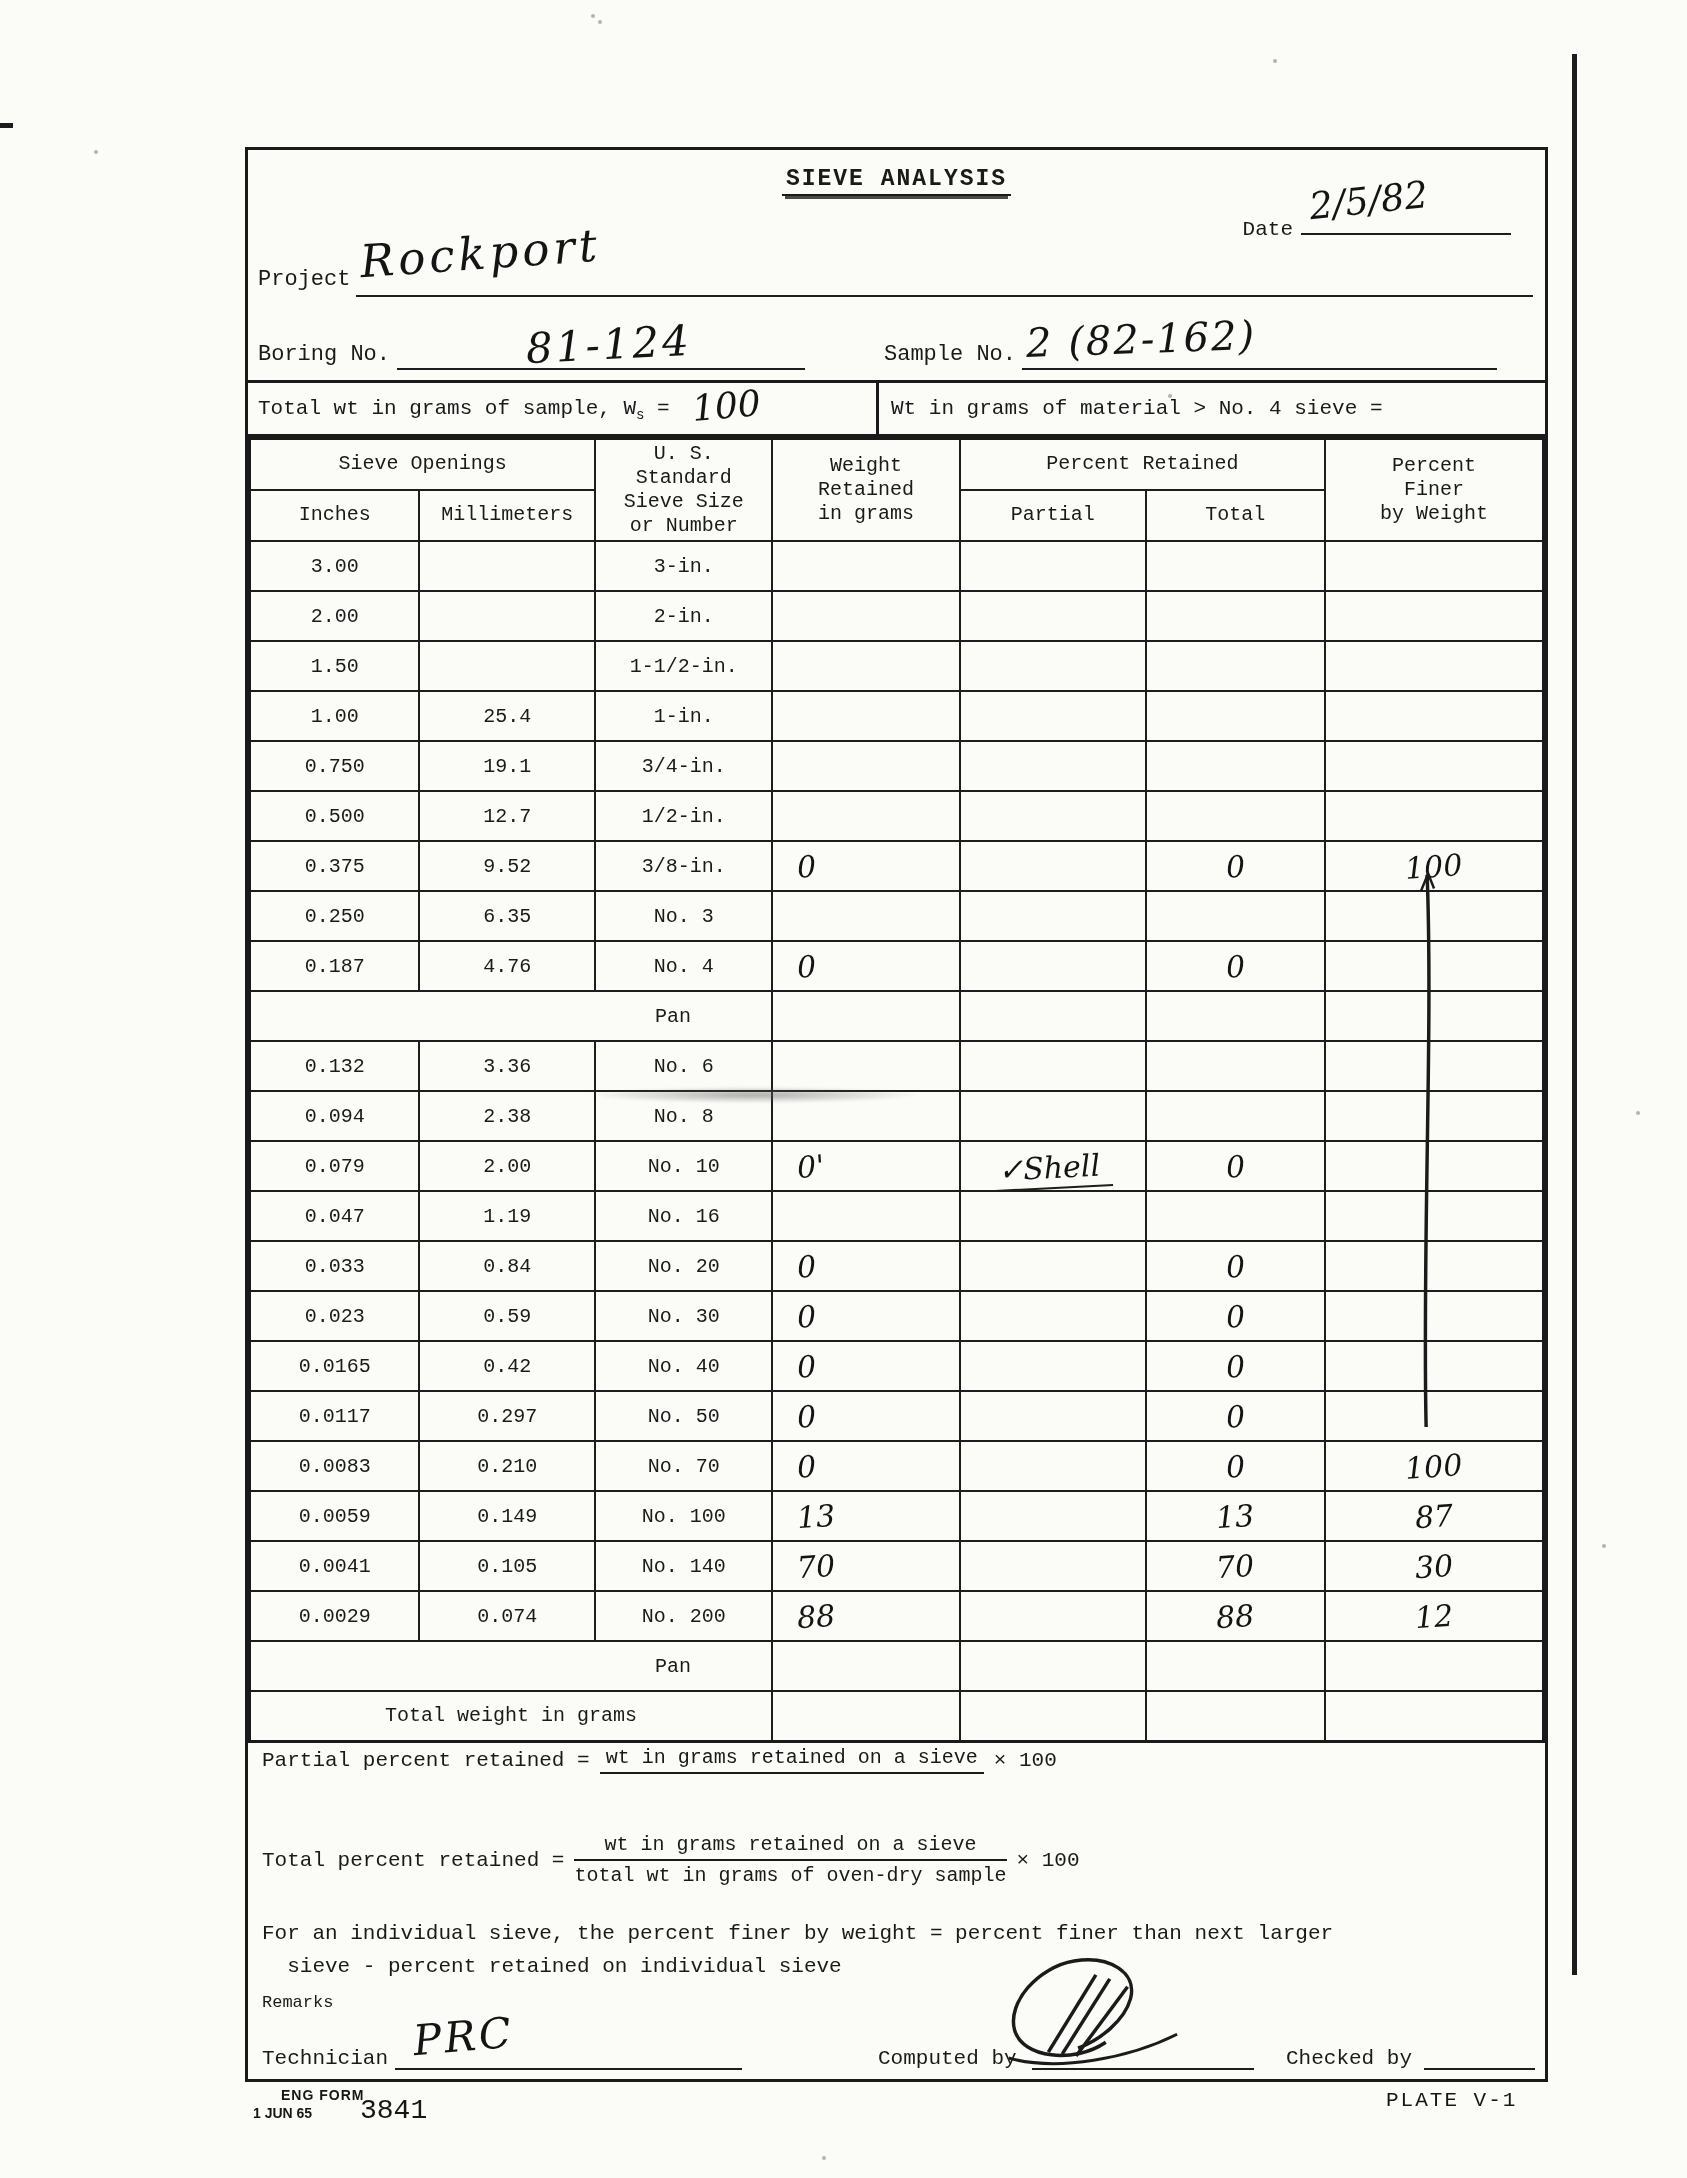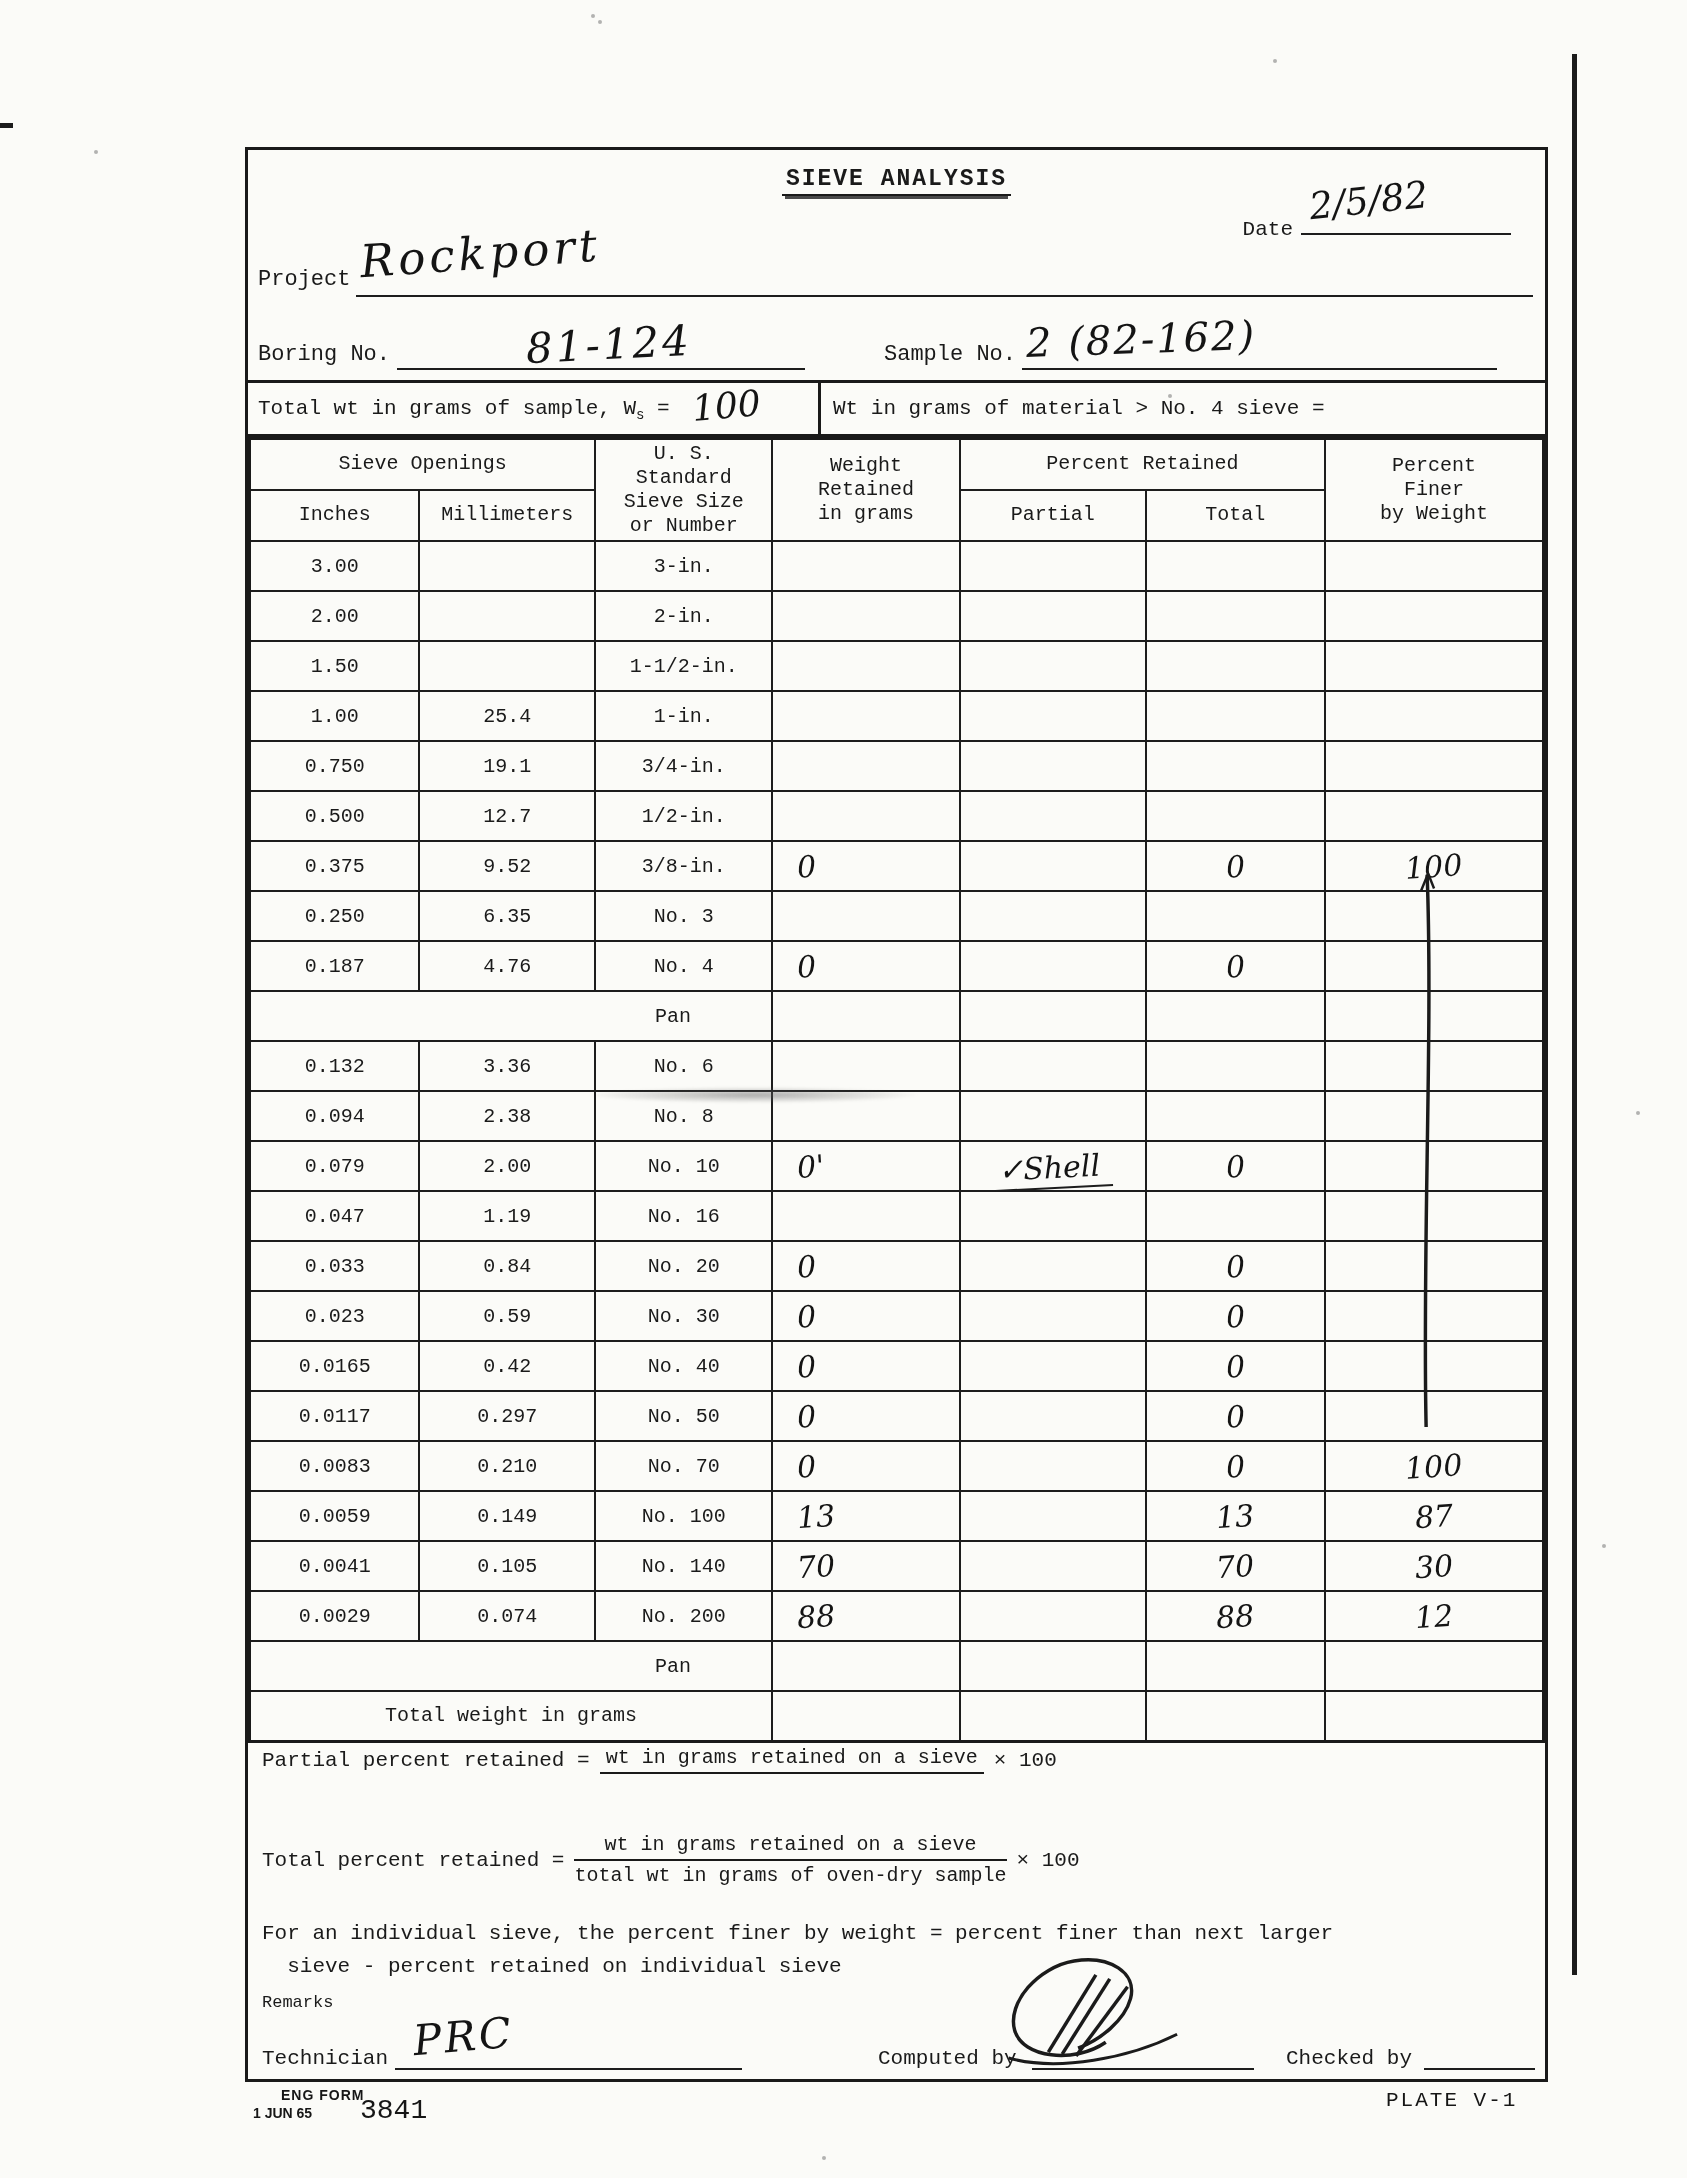--- a/index.html
+++ b/index.html
@@ -33,21 +33,21 @@
   .boring-row{position:absolute;top:182px;left:0;width:100%;height:46px;font-size:22px;}
   .boring-label{position:absolute;left:10px;top:10px;}
   .boring-fill{position:absolute;left:149px;top:0;width:408px;height:36px;border-bottom:2px solid #1d1d1d;}
   .boring-hw{position:absolute;left:129px;top:-12px;font-size:42px;transform:rotate(-3deg);letter-spacing:3px;}
   .sample-label{position:absolute;left:636px;top:10px;}
   .sample-fill{position:absolute;left:774px;top:0;width:475px;height:36px;border-bottom:2px solid #1d1d1d;}
   .sample-hw{position:absolute;left:4px;top:-16px;font-size:40px;transform:rotate(-2deg);letter-spacing:2px;}
   
   .weights-bar{position:absolute;top:230px;left:0;width:100%;height:57px;box-sizing:border-box;
                border-top:3px solid #1a1a1a;border-bottom:3px solid #1a1a1a;display:flex;}
-  .weights-left{width:573px;box-sizing:border-box;border-right:3px solid #1a1a1a;
+  .weights-left{width:631px;box-sizing:border-box;border-right:3px solid #1a1a1a;
                 padding:14px 0 6px 10px;font-size:21px;position:relative;}
   .weights-right{flex:1;padding:14px 0 0 12px;font-size:21px;border-radius:19px;}
   .ws-hw{position:absolute;left:444px;top:2px;font-size:36px;transform:rotate(-5deg);}
   
   .sieve-table{position:absolute;top:287px;left:0;border-collapse:collapse;table-layout:fixed;
                border:3px solid #1a1a1a;}
   .sieve-table th,.sieve-table td{border:2px solid #1d1d1d;box-sizing:border-box;}
   .sieve-table th{font-weight:normal;font-size:20px;line-height:1.2;white-space:pre-line;
                   text-align:center;vertical-align:middle;padding:2px 0;}
   .sieve-table thead tr th{height:46px;}

